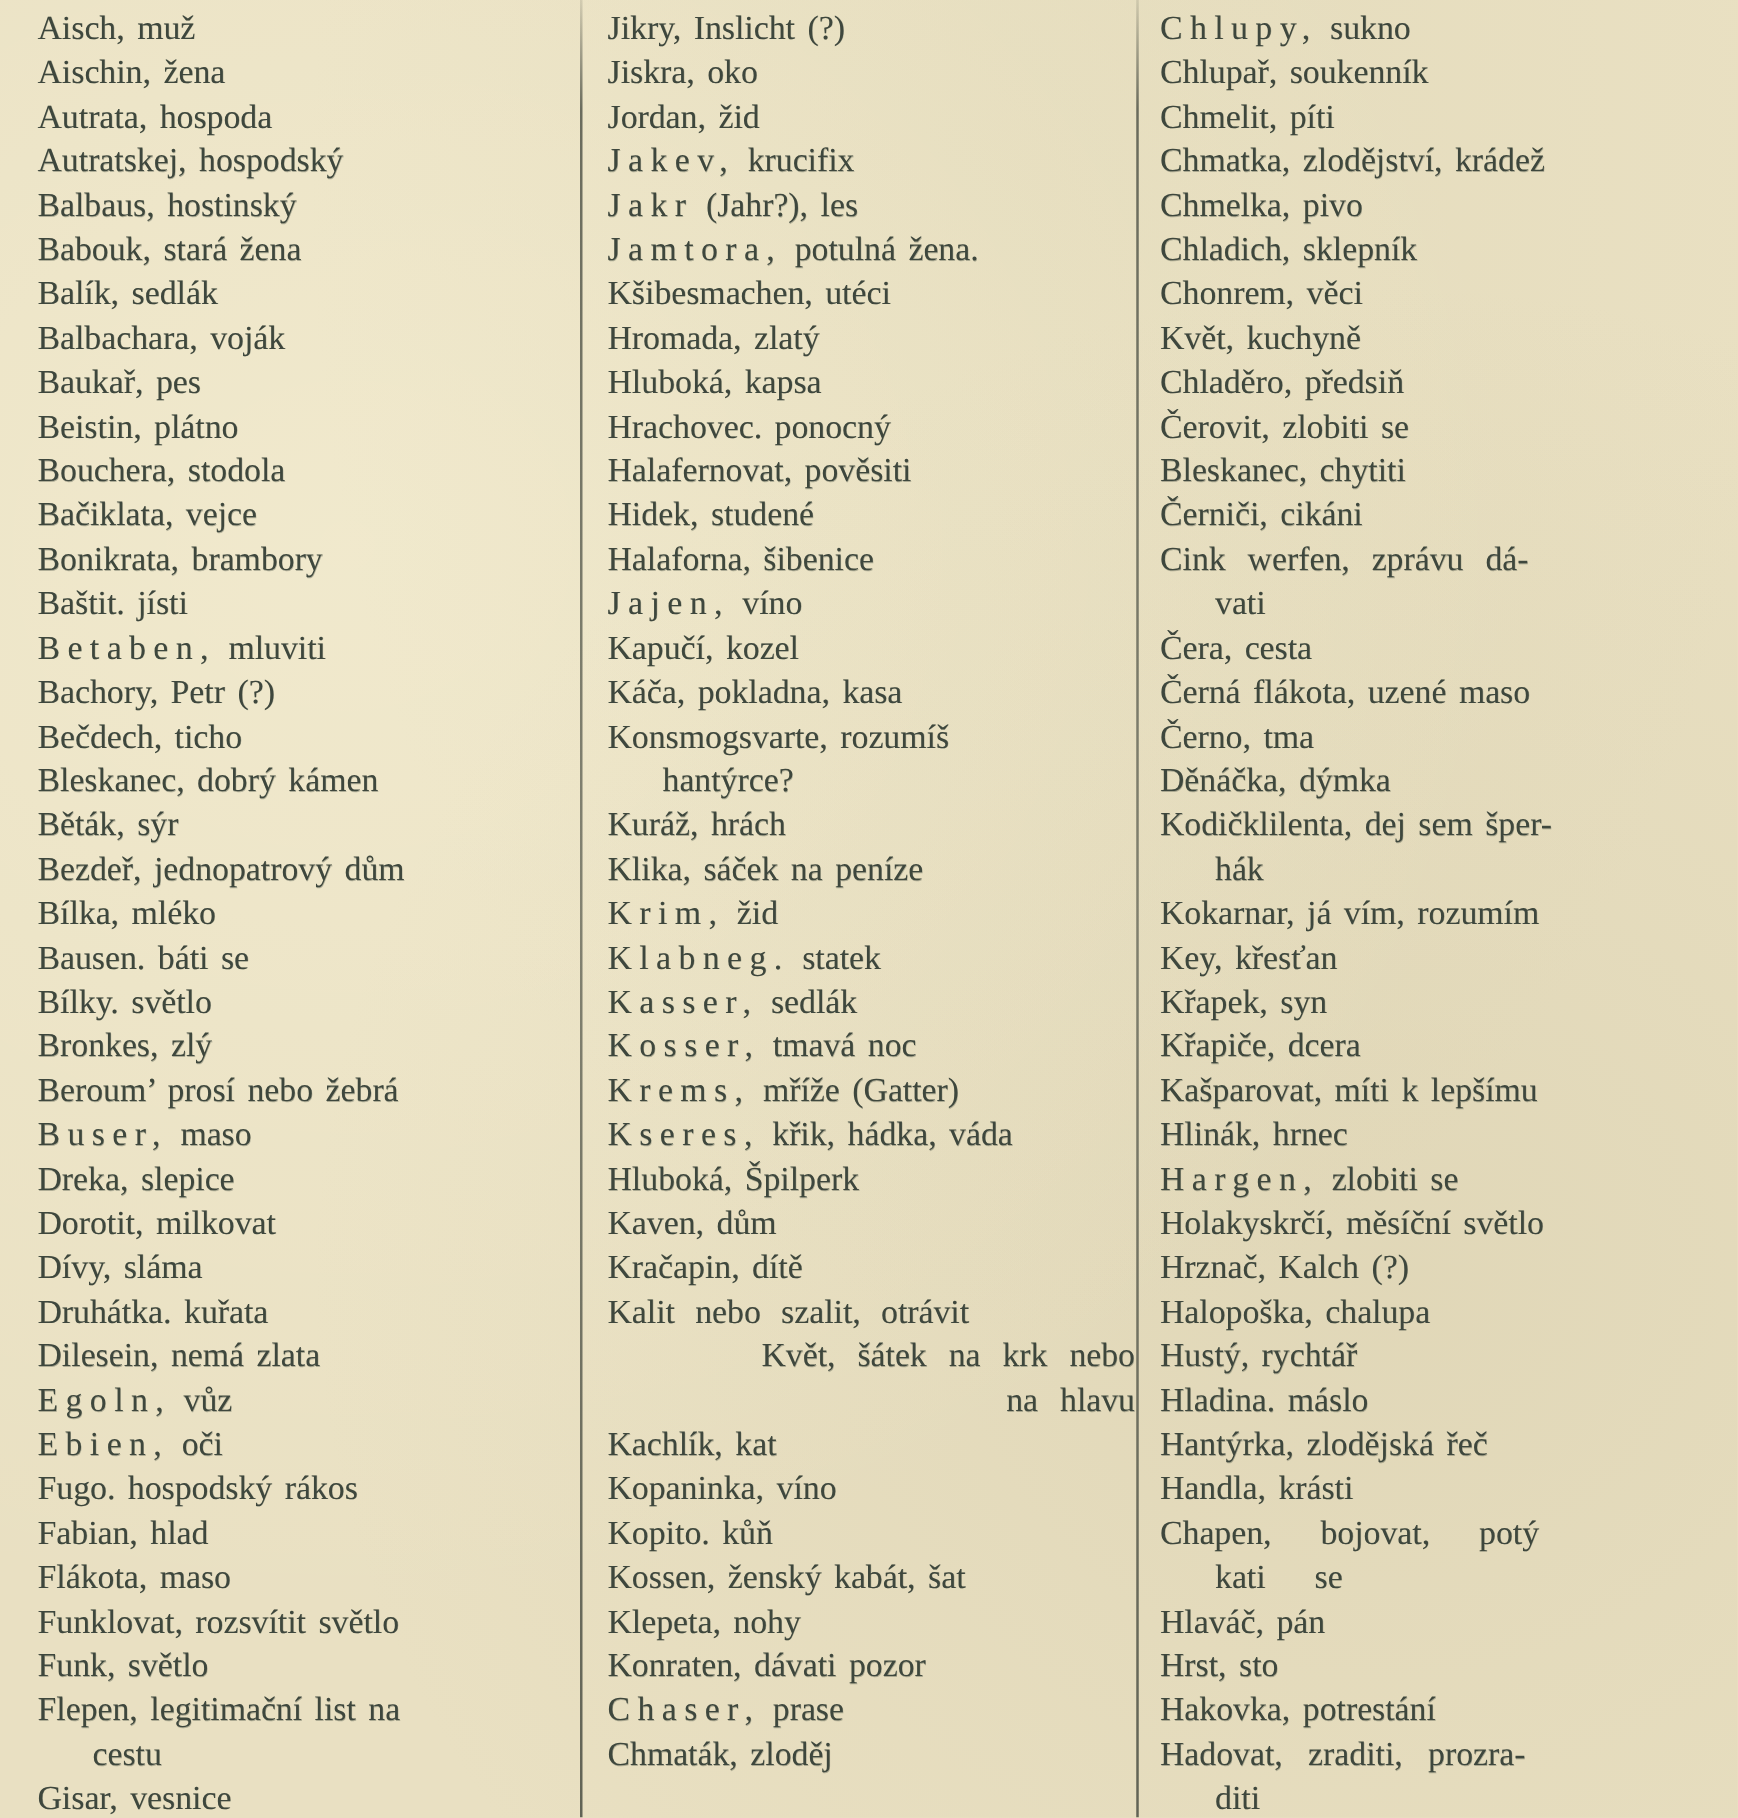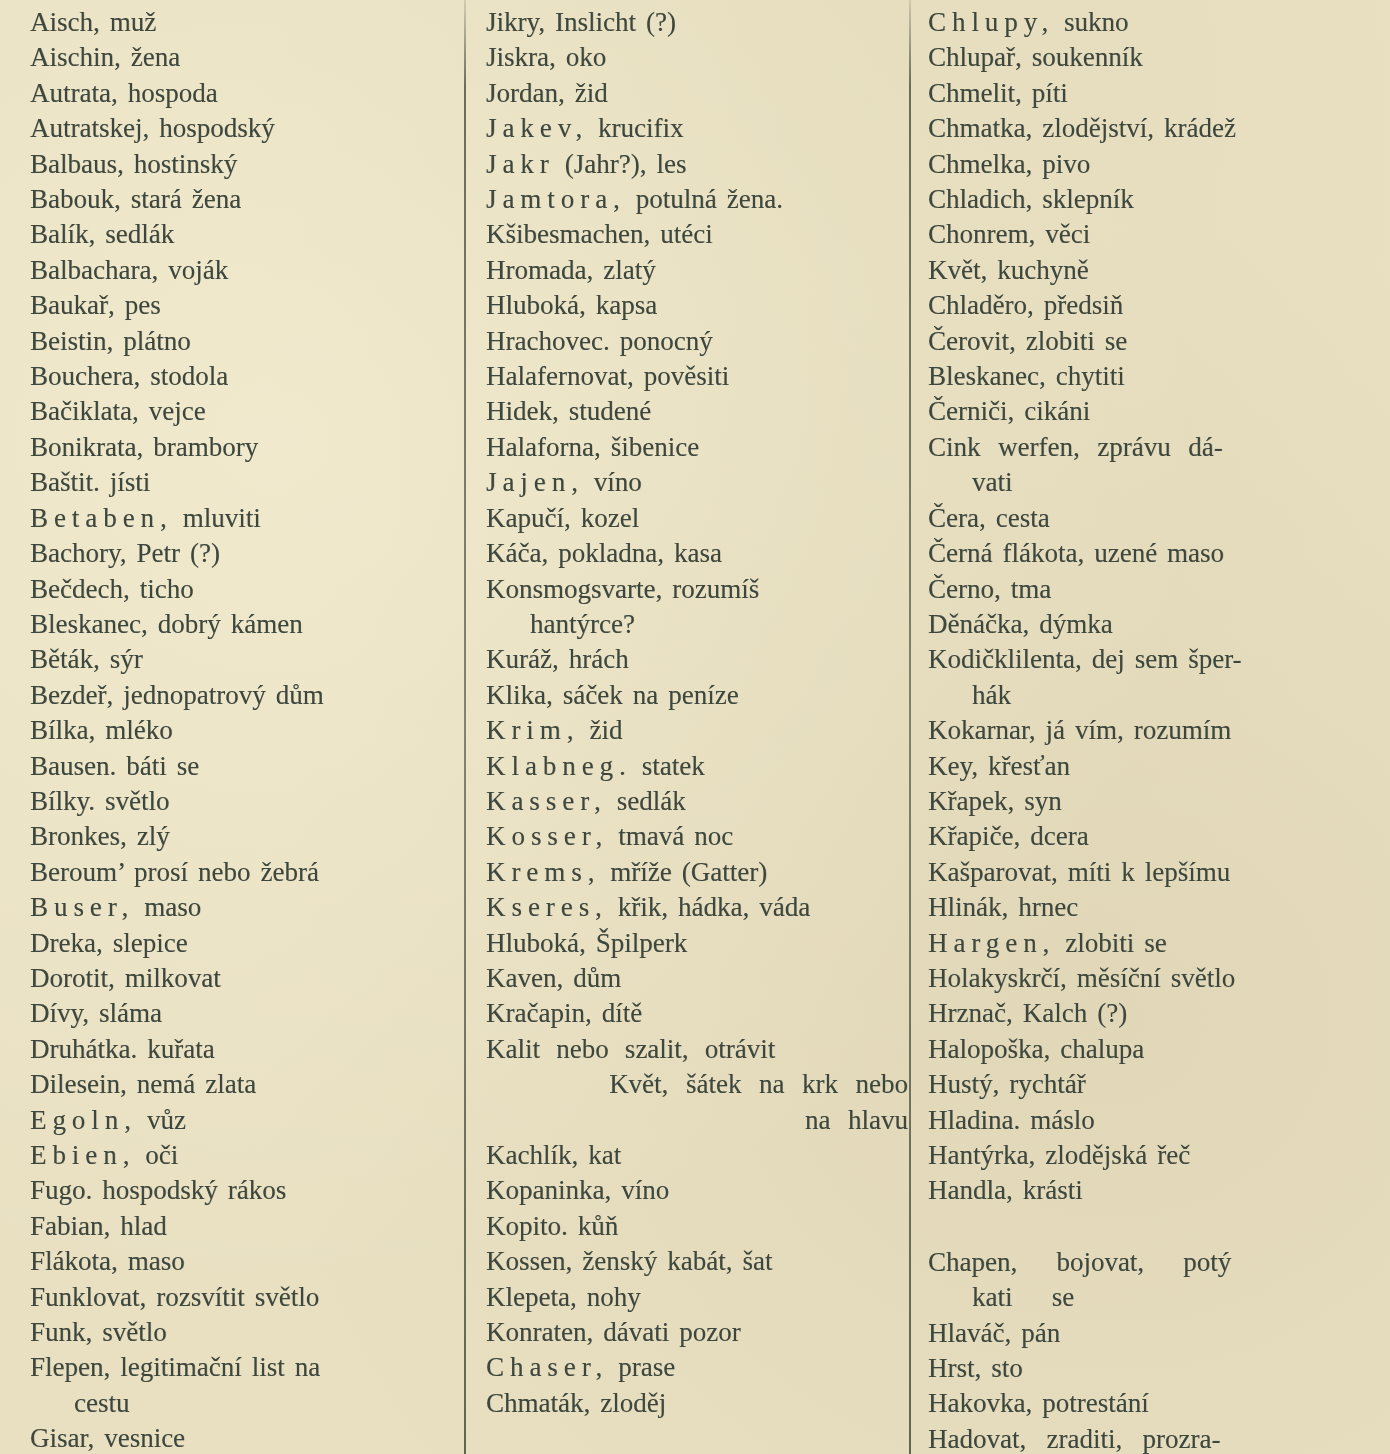--- a/index.html
+++ b/index.html
@@ -157,20 +157,20 @@
     <p class="entry"><span class="w">Kašparovat,</span><span class="r"> míti k lepšímu</span></p>
     <p class="entry"><span class="w">Hlinák,</span><span class="r"> hrnec</span></p>
     <p class="entry"><span class="w sp">Hargen,</span><span class="r"> zlobiti se</span></p>
     <p class="entry"><span class="w">Holakyskrčí,</span><span class="r"> měsíční světlo</span></p>
     <p class="entry"><span class="w">Hrznač,</span><span class="r"> Kalch (?)</span></p>
     <p class="entry"><span class="w">Halopoška,</span><span class="r"> chalupa</span></p>
     <p class="entry"><span class="w">Hustý,</span><span class="r"> rychtář</span></p>
     <p class="entry"><span class="w">Hladina.</span><span class="r"> máslo</span></p>
     <p class="entry"><span class="w">Hantýrka,</span><span class="r"> zlodějská řeč</span></p>
     <p class="entry"><span class="w">Handla,</span><span class="r"> krásti</span></p>
-    <p class="entry" style="word-spacing: 1.2em; margin-top: 36px;"><span class="w">Chapen,</span><span class="r"> bojovat, potý
+    <p class="entry" style="word-spacing: 1.2em;"><span class="w">Chapen,</span><span class="r"> bojovat, potý
 kati se</span></p>
     <p class="entry"><span class="w">Hlaváč,</span><span class="r"> pán</span></p>
     <p class="entry"><span class="w">Hrst,</span><span class="r"> sto</span></p>
     <p class="entry"><span class="w">Hakovka,</span><span class="r"> potrestání</span></p>
     <p class="entry" style="word-spacing: 0.5em;"><span class="w">Hadovat,</span><span class="r"> zraditi, prozra-
 diti</span></p>
   </div>
 
 </body></html>

